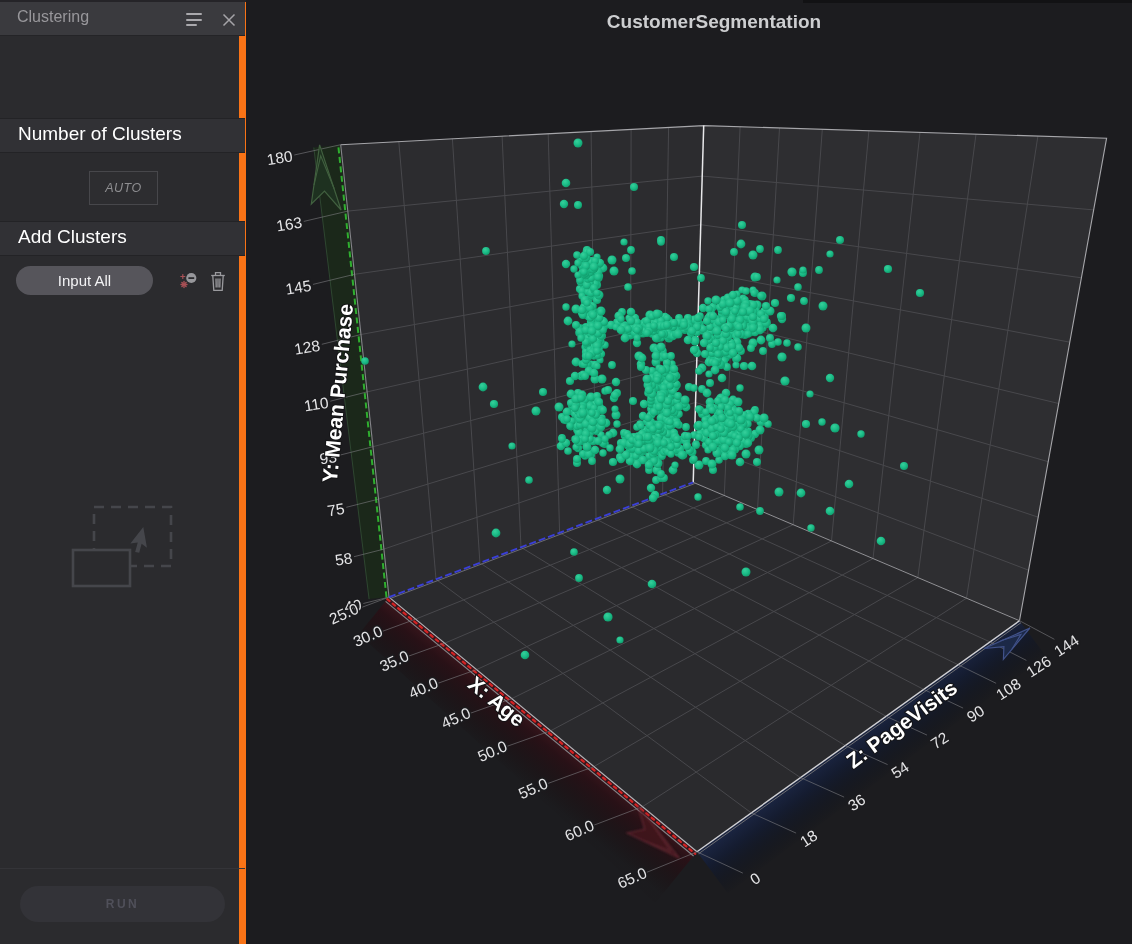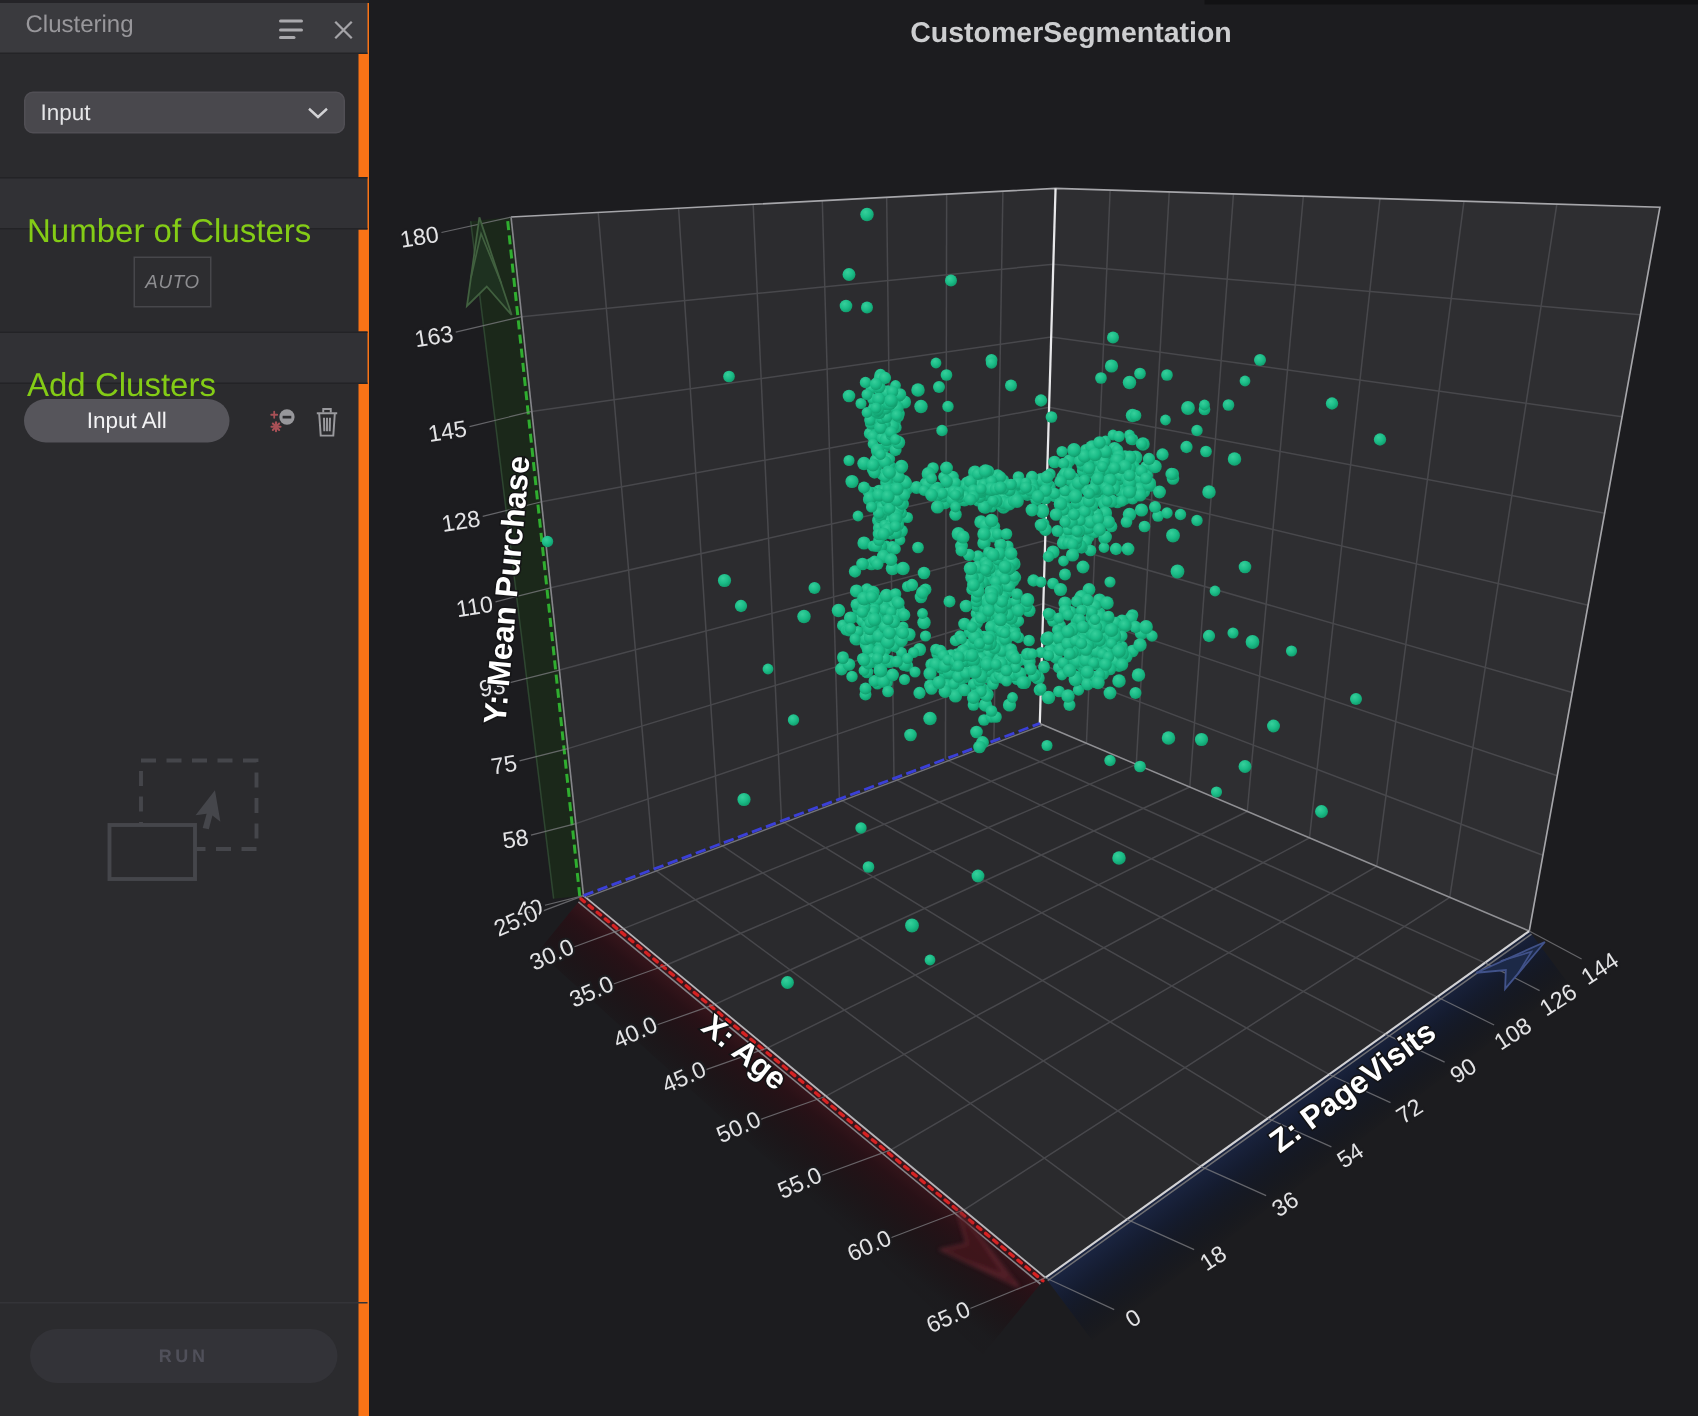--- a/index.html
+++ b/index.html
@@ -7,22 +7,22 @@
 #side { position:absolute; left:0; top:0; width:246px; height:944px; background:#2b2b2e; border-right:7px solid #f97316;}
 #shead { position:absolute; left:0; top:0; width:245px; height:36px; background:#3a3a3e; border-bottom:1px solid #242427;}
 #shead .t { position:absolute; left:17px; top:8px; font-size:16px; color:#98979b; }
 .burger { position:absolute; left:186px; top:13px; width:16px; }
 .burger div { height:2px; background:#aaa9ad; margin-bottom:3.5px; border-radius:1px;}
 .xicon { position:absolute; left:222px; top:13px; }
 .dropdown { position:absolute; left:16px; top:61px; width:214px; height:28px; background:#49484d; border:1px solid #514f55; border-radius:6px; }
 .dropdown .txt { position:absolute; left:10px; top:5px; font-size:15px; color:#e4e4e6; }
 .dropdown svg { position:absolute; right:10px; top:9px; }
 .band { position:absolute; left:0; width:245px; height:35px; background:#313135; border-top:1px solid #232326; border-bottom:1px solid #232326;}
-.band .t { position:absolute; left:18px; top:22px; font-size:22px; color:#84cc16; }
-#auto { position:absolute; left:89px; top:171px; width:52px; height:34px; border:1px solid #47474b; background:#2d2d30; color:#8e8e91; font-style:italic; font-size:12.5px; text-align:center; line-height:32px; letter-spacing:0.5px;}
+.band .t { position:absolute; left:18px; top:4px; font-size:19px; color:#ffffff; }
+#auto { position:absolute; left:89px; top:171px; width:69px; height:34px; border:1px solid #47474b; background:#2d2d30; color:#8e8e91; font-style:italic; font-size:12.5px; text-align:center; line-height:32px; letter-spacing:0.5px;}
 #inputall { position:absolute; left:16px; top:266px; width:137px; height:29px; background:#56555b; border-radius:14.5px; color:#f2f2f4; font-size:15px; text-align:center; line-height:29px;}
 #dragtxt { position:absolute; left:0; top:446px; width:245px; text-align:center; color:#525359; font-style:italic; font-size:15.5px; letter-spacing:0.2px; }
 #dropico { position:absolute; left:70px; top:504px; }
 #runbtn { position:absolute; left:20px; top:886px; width:205px; height:36px; background:#333338; border-radius:18px; color:#50505a; font-weight:bold; font-size:12px; letter-spacing:2.5px; text-align:center; line-height:36px;}
 #footline { position:absolute; left:0; top:868px; width:245px; border-top:1px solid #343438; }
 #chart { position:absolute; left:246px; top:0; width:886px; height:944px; }
 .ic { position:absolute; }
 </style></head>
 <body>
 <div id="app">
@@ -30,26 +30,20 @@
 <div id="side">
   <div id="shead">
         <span class="t">Clustering</span>
     <div class="burger">
           <div></div>
           <div></div>
           <div style="width:11px;"></div>
         </div>
     <svg class="xicon" width="14" height="14" viewBox="0 0 14 14">
           <path d="M1.5 1.5 L12.5 12.5 M12.5 1.5 L1.5 12.5" stroke="#a5a4a8" stroke-width="1.5"></path>
-        </svg>
-  </div>
-  <div class="dropdown">
-        <span class="txt">Input</span>
-    <svg width="14" height="9" viewBox="0 0 14 9">
-          <path d="M1 1.5 L7 7 L13 1.5" fill="none" stroke="#d2d2d5" stroke-width="1.6"></path>
         </svg>
   </div>
   <div class="band" style="top:118px;">
         <span class="t">Number of Clusters</span>
       </div>
   <div id="auto">AUTO</div>
   <div class="band" style="top:221px;">
         <span class="t">Add Clusters</span>
       </div>
   <div id="inputall">Input All</div>

